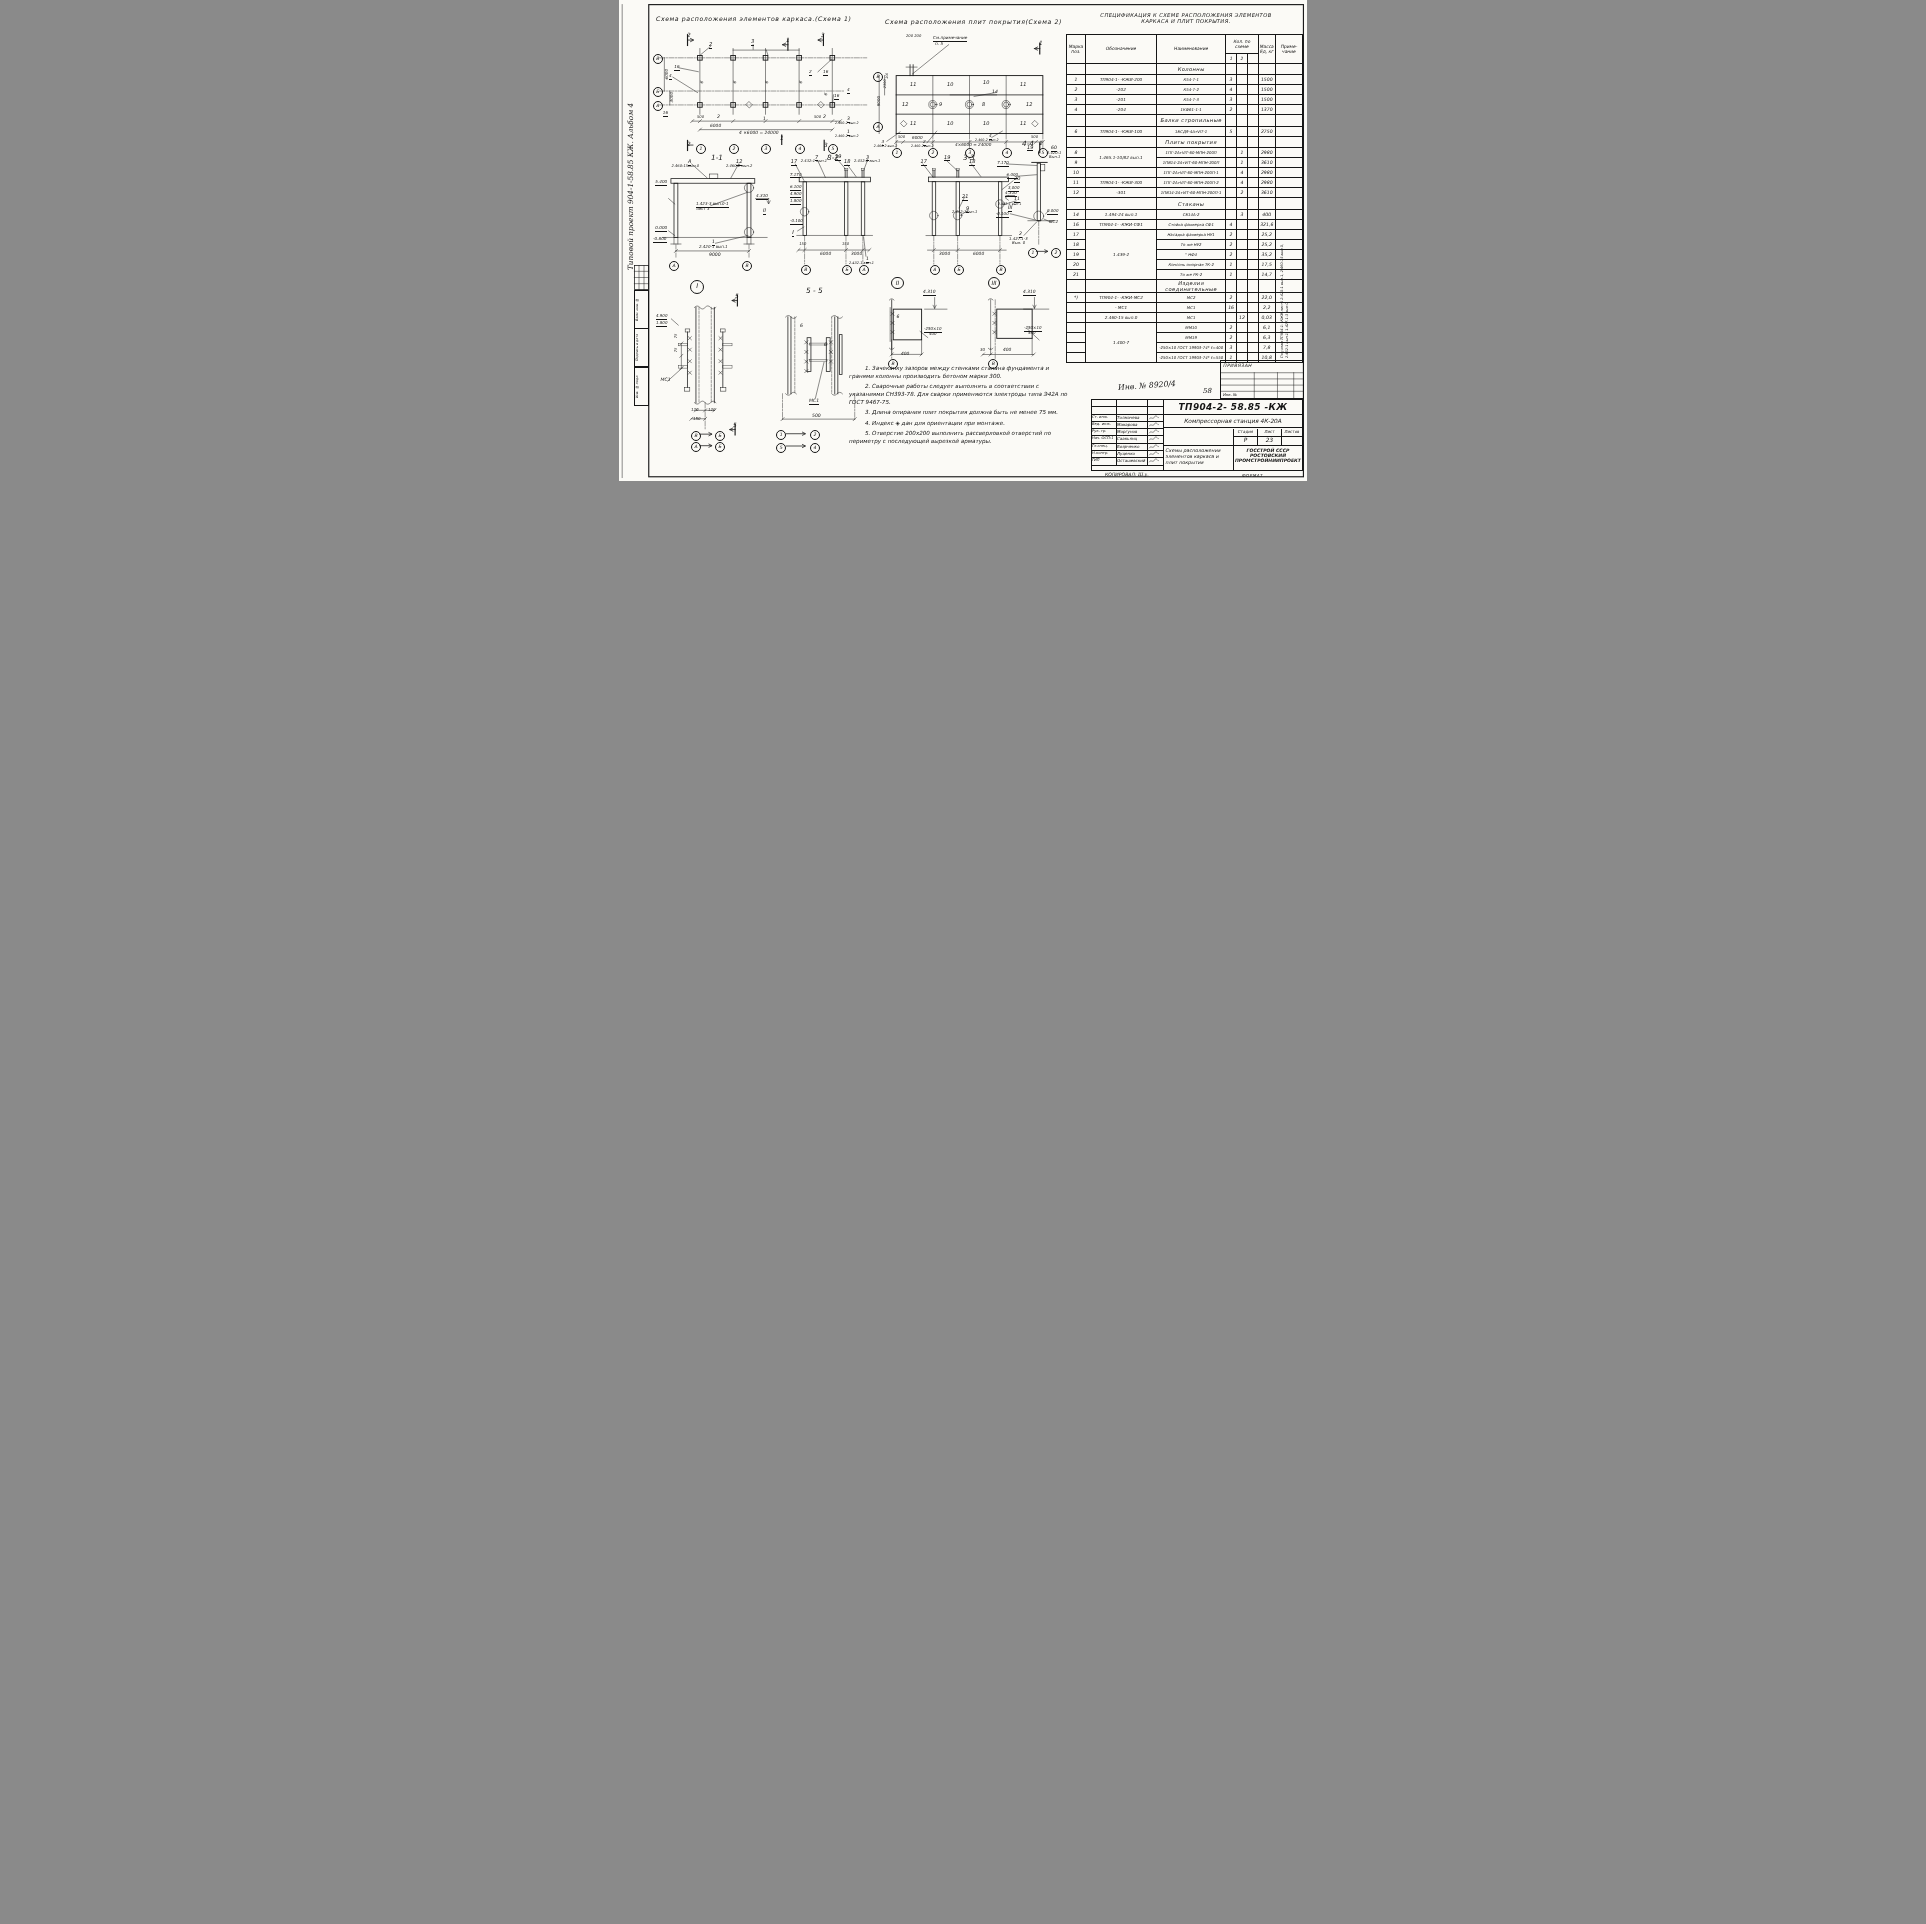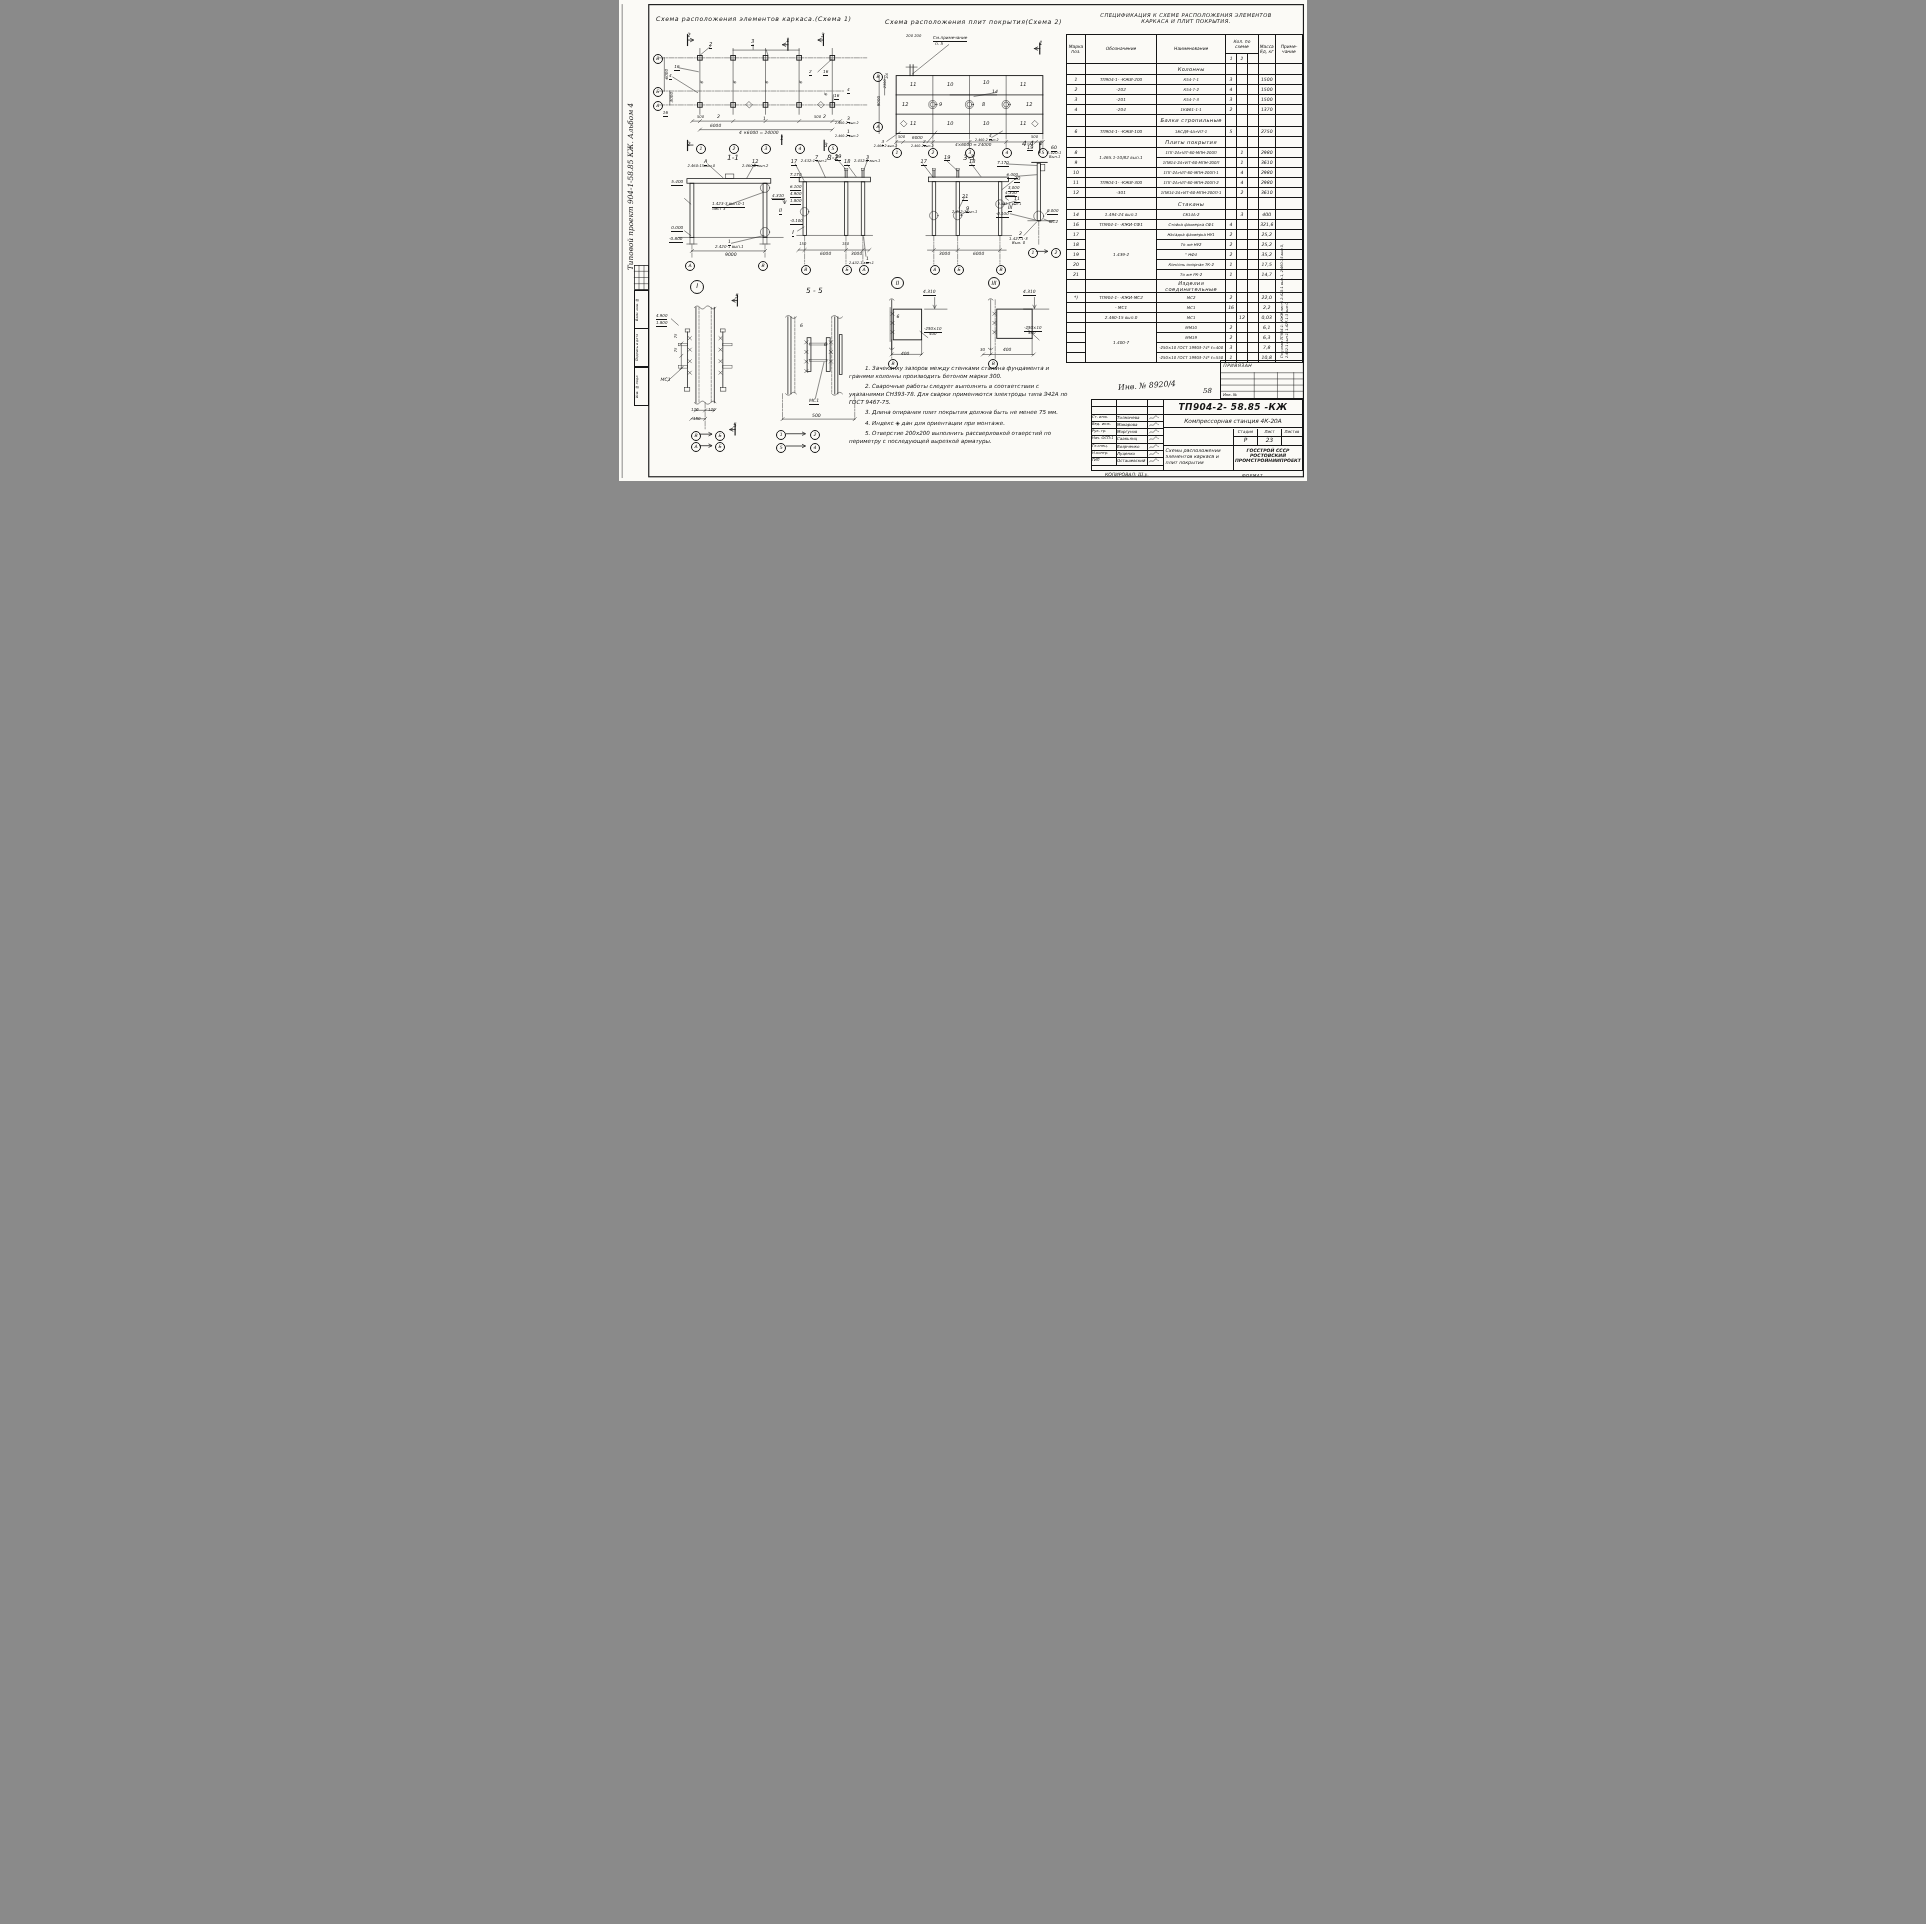--- a/index.html
+++ b/index.html
@@ -526,21 +526,21 @@
             <td class="c"></td>
             <td class="c"></td>
             <td class="c">10,8</td>
             <td class="c"></td>
           </tr>
         </tbody>
       </table>
     </div>
   <div class="region vtext" style="left:661px;top:234px;width:21.6px;height:124px;font-size:3.5px;line-height:1.3;">По узлам ТП904-1-  -КЖИ лист1  2.420-1 вып.1, 2.460-15 вып.0, 2.432-1 вып.1, 1.427.1-3 вып.0</div>
 
-  <div class="region" style="left:50px;top:154px;width:137px;height:120px;">
+  <div class="region" style="left:34px;top:154px;width:137px;height:120px;">
     <svg class="lw" width="137" height="120" viewBox="0 0 355 312">
       <rect x="46" y="64" width="218" height="12" class="w2"></rect>
       <rect x="146" y="52" width="22" height="12" class="w1"></rect>
       <rect x="54" y="76" width="10" height="141" class="w2"></rect>
       <rect x="244" y="76" width="10" height="141" class="w2"></rect>
       <line x1="24" y1="217" x2="296" y2="217" class="w1"></line>
       <path class="w1" d="M54,217 v17 M64,217 v17 M244,217 v17 M254,217 v17 M46,234 h26 M236,234 h26"></path>
       <line x1="59" y1="234" x2="59" y2="268" class="dd"></line>
         <line x1="249" y1="234" x2="249" y2="268" class="dd"></line>
       <circle cx="249" cy="88" r="12" class="w1"></circle>

